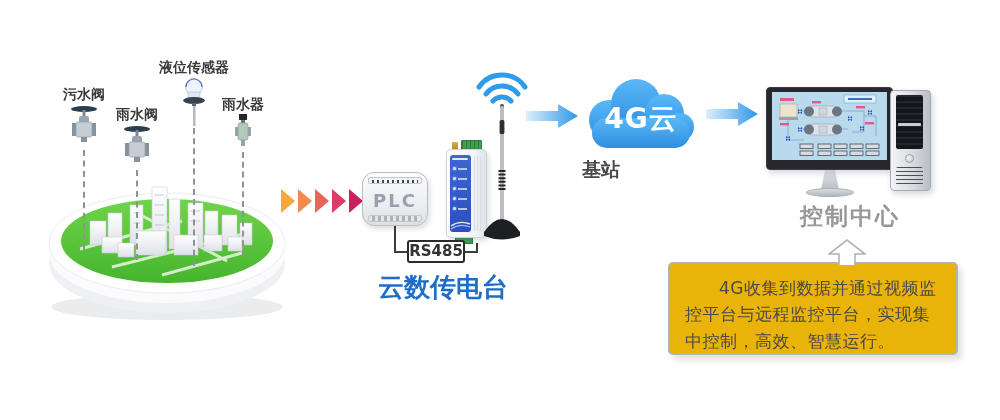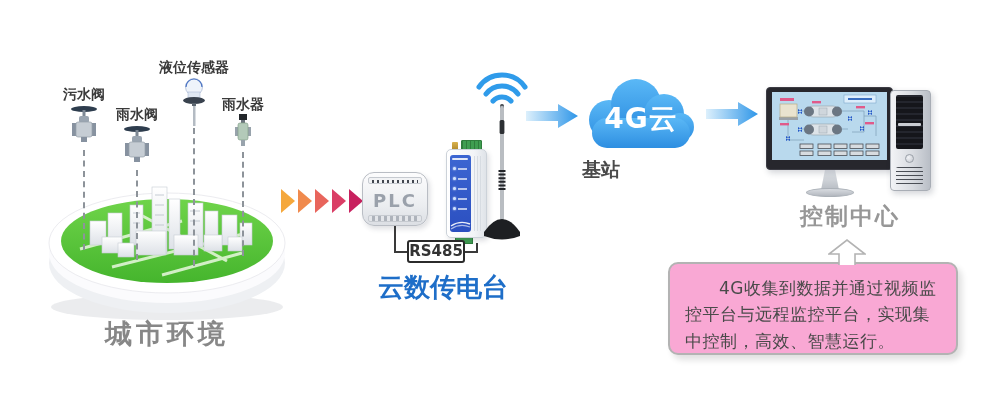--- a/index.html
+++ b/index.html
@@ -89,22 +89,22 @@
                  background-image:repeating-linear-gradient(180deg,#24262e 0 2px,transparent 2px 6px); }
   .tower-slot { position:absolute; left:7px; top:32px; width:23px; height:3px; background:#c9ccd2; border-radius:1px; }
   .tower-btn { position:absolute; left:14px; top:63px; width:9px; height:9px; border-radius:50%;
                background:radial-gradient(circle at 35% 35%,#f2f3f6,#c2c6cd); border:1px solid #9aa0a8; }
   .tower-vents { position:absolute; left:5px; right:7px; bottom:5px; height:18px;
                  background:repeating-linear-gradient(180deg,#4a4e55 0 1.5px,transparent 1.5px 4px); border-radius:2px; }
   .control-label { position:absolute; left:788px; top:201px; width:124px; text-align:center;
                    font-size:23px; font-weight:bold; color:#979797; letter-spacing:2px; }
 
   
-  .callout { position:absolute; left:668px; top:262px; width:290px; height:93px; background:#f9a8d4;
-             border:2px solid #b3b3b3; border-radius:10px; z-index:2;
+  .callout { position:absolute; left:668px; top:262px; width:290px; height:93px; background:#eab308;
+             border:2px solid #b3b3b3; border-radius:5px; z-index:2;
              box-shadow:4px 5px 6px rgba(0,0,0,.12); }
   .callout-text { padding:11px 13px 0 15px; text-indent:2em; font-size:17px; line-height:1.55;
                   color:#4a4a4a; letter-spacing:.5px; }
   .callout-arrow { position:absolute; left:828px; top:239px; z-index:3; }
 </style>
 </head>
 <body>
 
 <div class="stage">
 
@@ -151,21 +151,20 @@
       <line x1="113" y1="12" x2="122" y2="12"></line>
         <line x1="113" y1="22" x2="122" y2="22"></line>
       <line x1="113" y1="32" x2="122" y2="32"></line>
         <line x1="113" y1="42" x2="122" y2="42"></line>
       <line x1="91" y1="30" x2="98" y2="30"></line>
         <line x1="91" y1="40" x2="98" y2="40"></line>
       <line x1="148" y1="28" x2="158" y2="28"></line>
         <line x1="148" y1="38" x2="158" y2="38"></line>
     </g>
   </svg>
-  <div class="city-label">城市环境</div>
 
   <div class="s-label" style="left:54px;top:86px;width:60px;">污水阀</div>
   <svg class="sensor-icon" style="left:69px;top:104px;" width="30" height="44" viewBox="0 0 30 44">
     <ellipse cx="15" cy="5" rx="13" ry="3" fill="#2e3d4e"></ellipse>
     <rect x="13.5" y="6" width="3" height="7" fill="#7d8894"></rect>
     <rect x="10" y="12" width="10" height="7" rx="2" fill="#9aa5b1"></rect>
     <rect x="3" y="19" width="5" height="13" fill="#8792a0"></rect>
     <rect x="22" y="19" width="5" height="13" fill="#8792a0"></rect>
     <rect x="7" y="18" width="16" height="15" rx="2" fill="#c6cdd4" stroke="#97a1ab" stroke-width="0.7"></rect>
     <rect x="12" y="33" width="6" height="5" fill="#8792a0"></rect>

